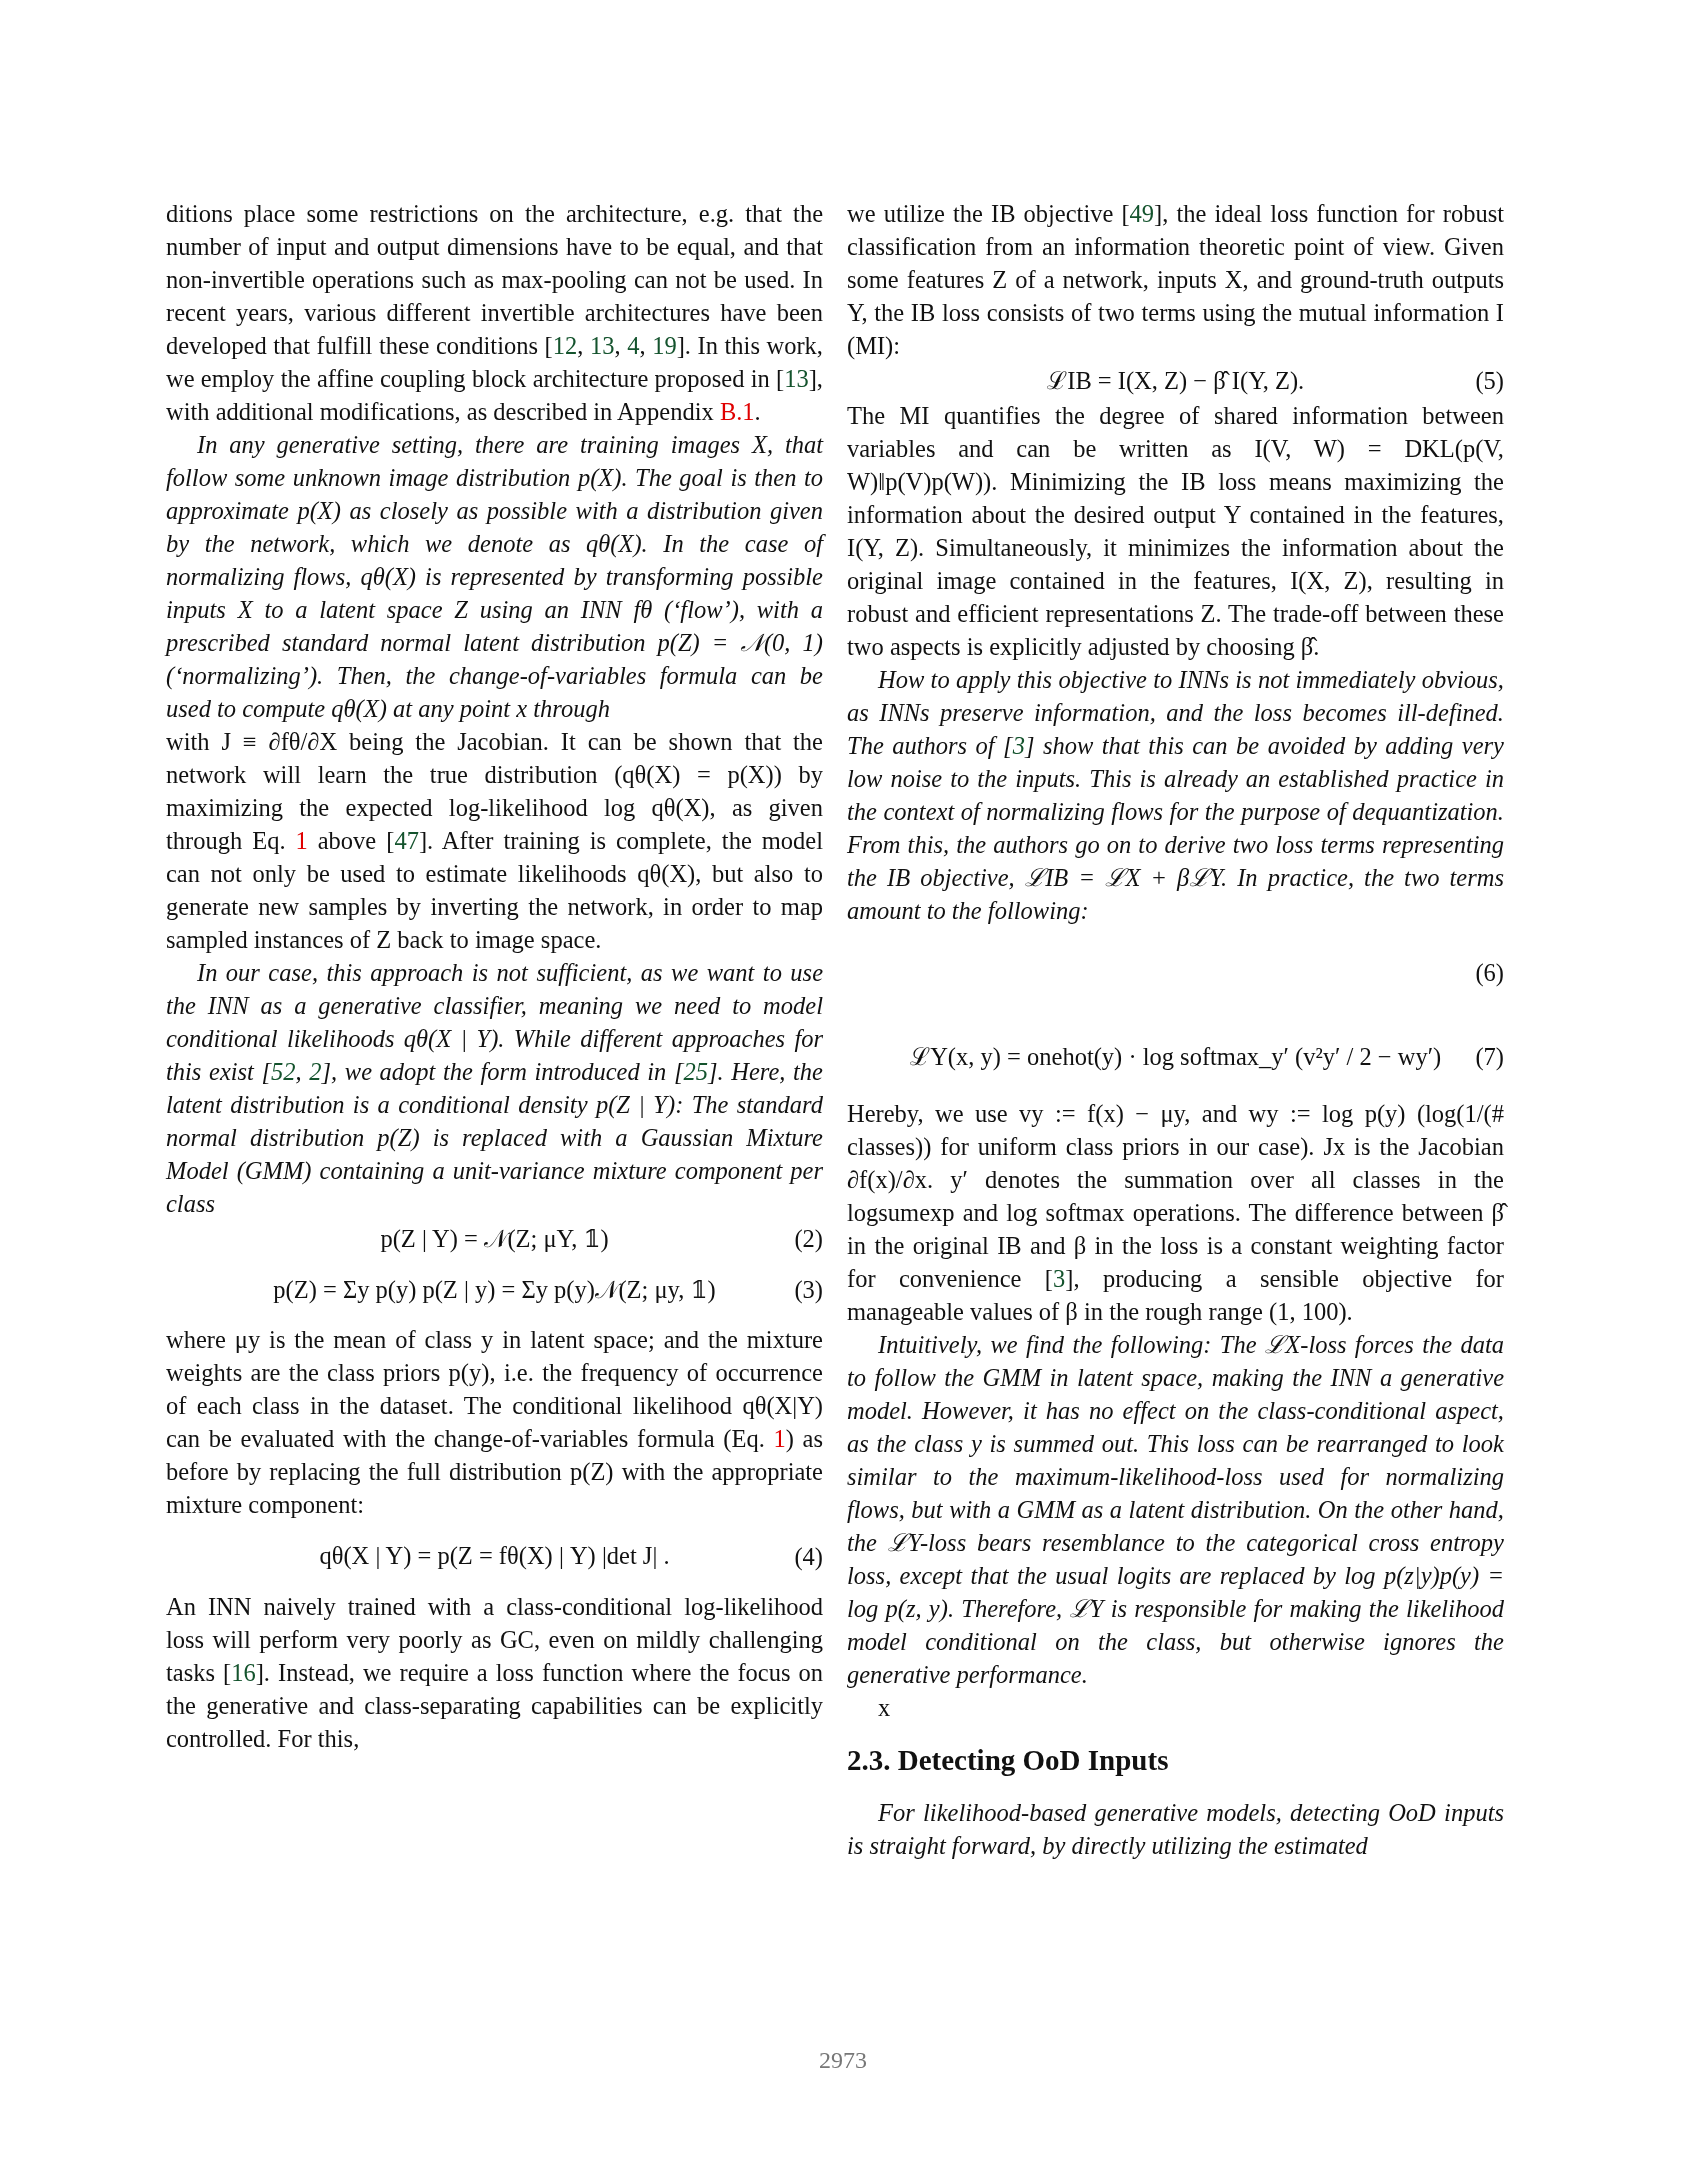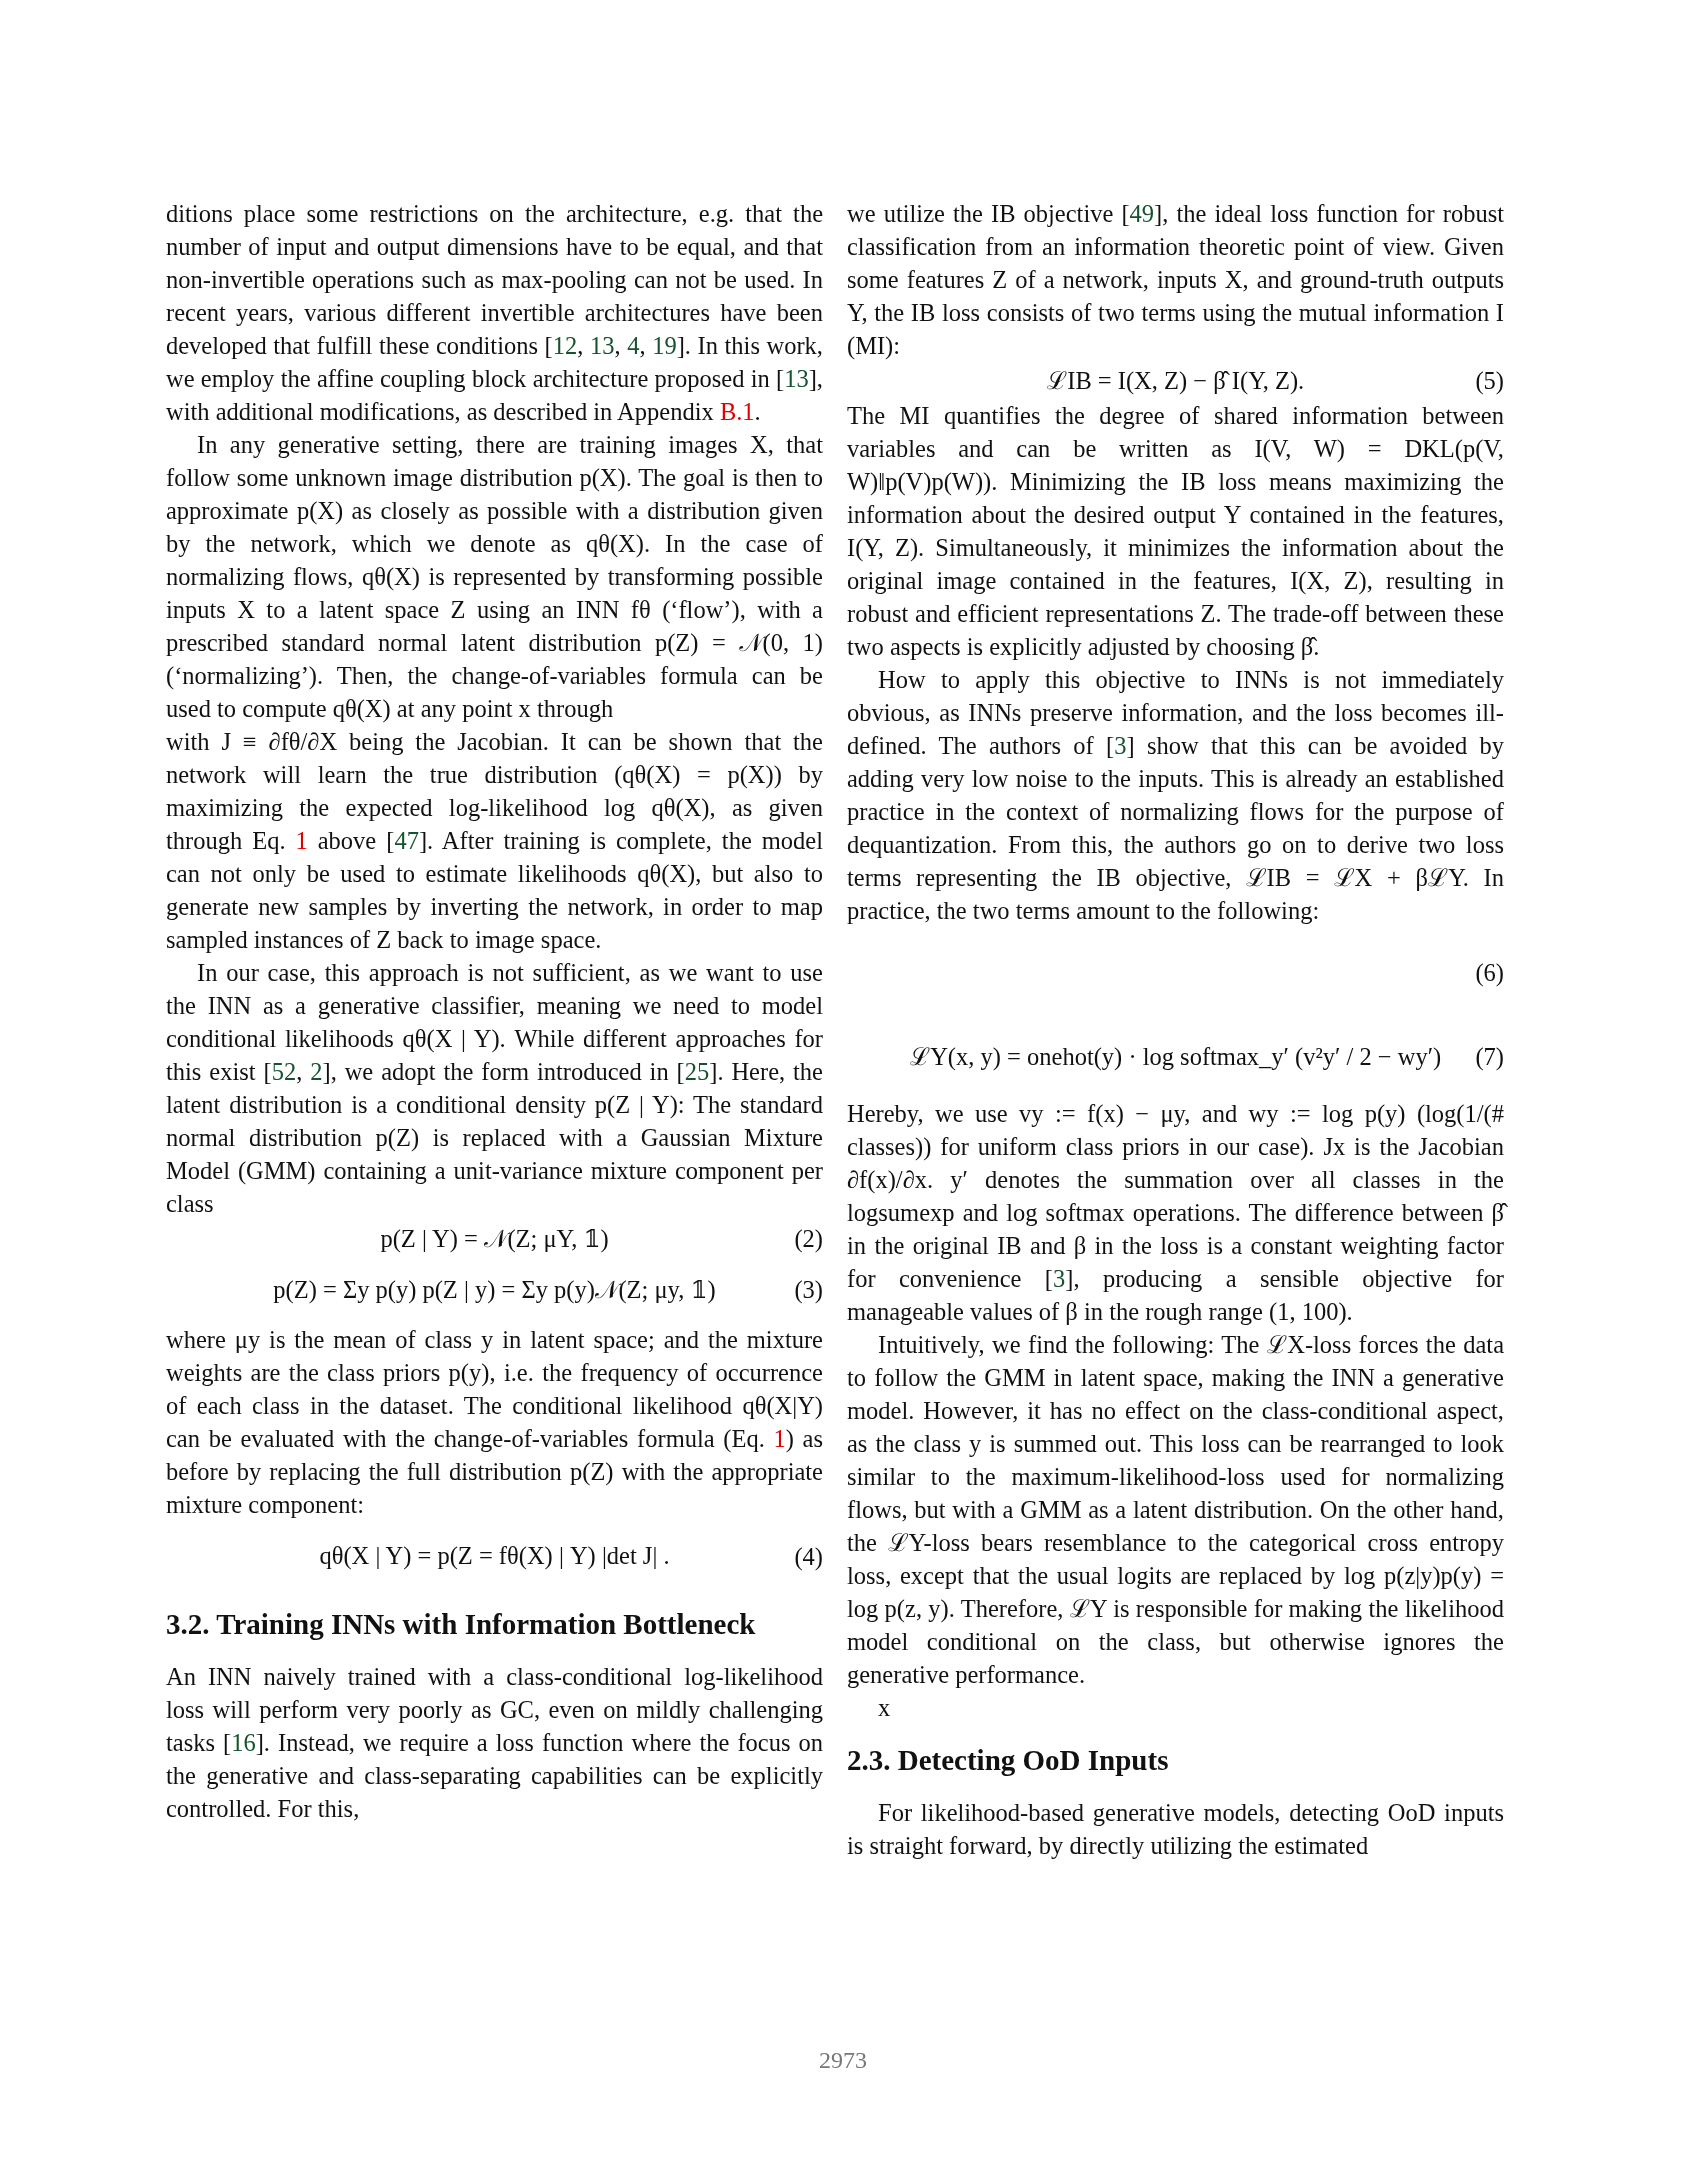--- a/index.html
+++ b/index.html
@@ -9,21 +9,21 @@
       color: #111;
     }
     .col {
       position: absolute; top: 197px; width: 657px;
       font-size: 24.5px; line-height: 33px; text-align: justify;
       hyphens: manual;
     }
     .col.left { left: 138px; margin-left: 28px; }
     .col.right { left: 847px; }
     p { margin: 0; }
-    p.indent { text-indent: 31px; }
+    p.indent { text-indent: 31px; font-style: italic; }
     .cite { color: #14532d; }
     .ref { color: #e00000; }
     .eq {
       position: relative; display: flex; justify-content: center; align-items: center;
       font-style: normal; margin: 1.8px 0; min-height: 33px;
     }
     .eq .body { white-space: nowrap; }
     .eq .num { position: absolute; right: 0; top: 50%; transform: translateY(-50%); }
     .eq.tall { min-height: 65px; }
     .eq.taller { min-height: 79px; margin-top: 5.5px; }
@@ -59,21 +59,20 @@
     <span class="body">p(Z) = Σy p(y) p(Z | y) = Σy p(y)𝒩(Z; μy, 𝟙)</span>
     <span class="num">(3)</span>
   </div>
   <p>
     <span>where μy is the mean of class y in latent space; and the mixture weights are the class priors p(y), i.e. the frequency of occurrence of each class in the dataset. The conditional likelihood qθ(X|Y) can be evaluated with the change-of-variables formula (Eq. </span><a class="ref">1</a><span>) as before by replacing the full distribution p(Z) with the appropriate mixture component:</span>
   </p>
   <div class="eq tall">
     <span class="body">qθ(X | Y) = p(Z = fθ(X) | Y) |det J| .</span>
     <span class="num">(4)</span>
   </div>
-  <h2>3.2. Training INNs with Information Bottleneck</h2>
   <p>
     <span>An INN naively trained with a class-conditional log-likelihood loss will perform very poorly as GC, even on mildly challenging tasks [</span><a class="cite">16</a><span>]. Instead, we require a loss function where the focus on the generative and class-separating capabilities can be explicitly controlled. For this,</span>
   </p>
 </div>
 
 <div class="col right">
   <p>
     <span>we utilize the IB objective [</span><a class="cite">49</a><span>], the ideal loss function for robust classification from an information theoretic point of view. Given some features Z of a network, inputs X, and ground-truth outputs Y, the IB loss consists of two terms using the mutual information I (MI):</span>
   </p>
   <div class="eq">

